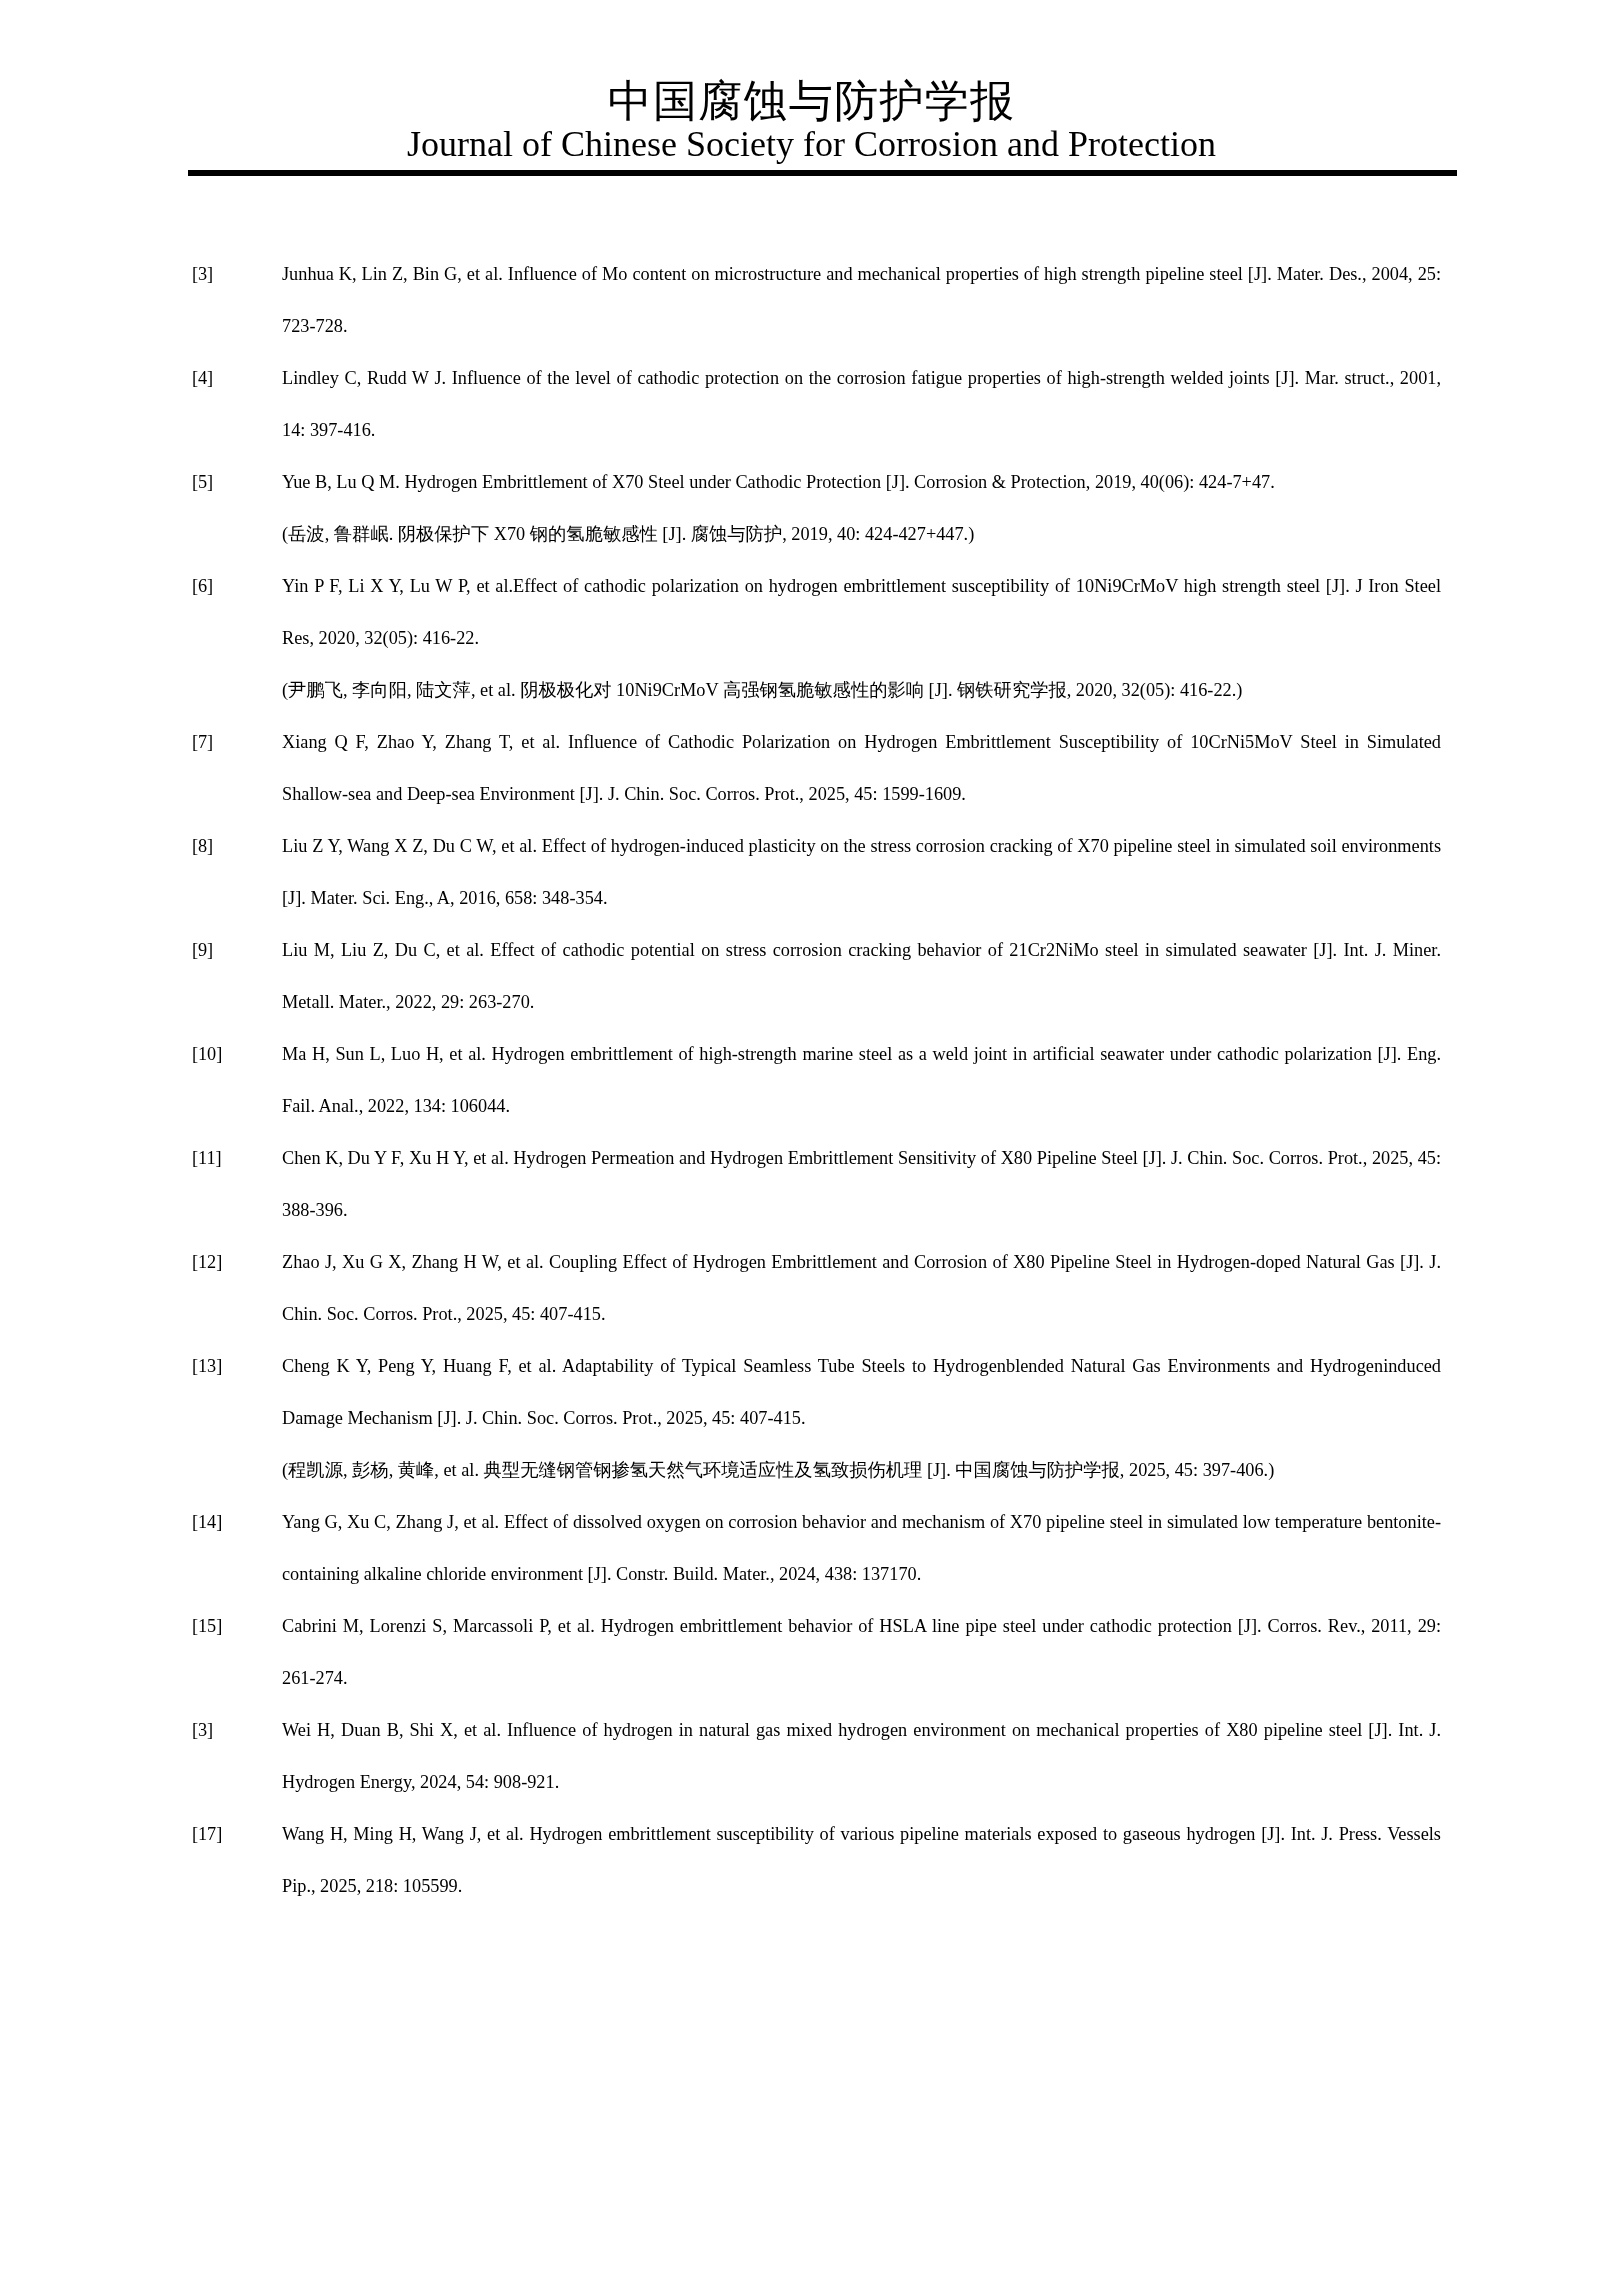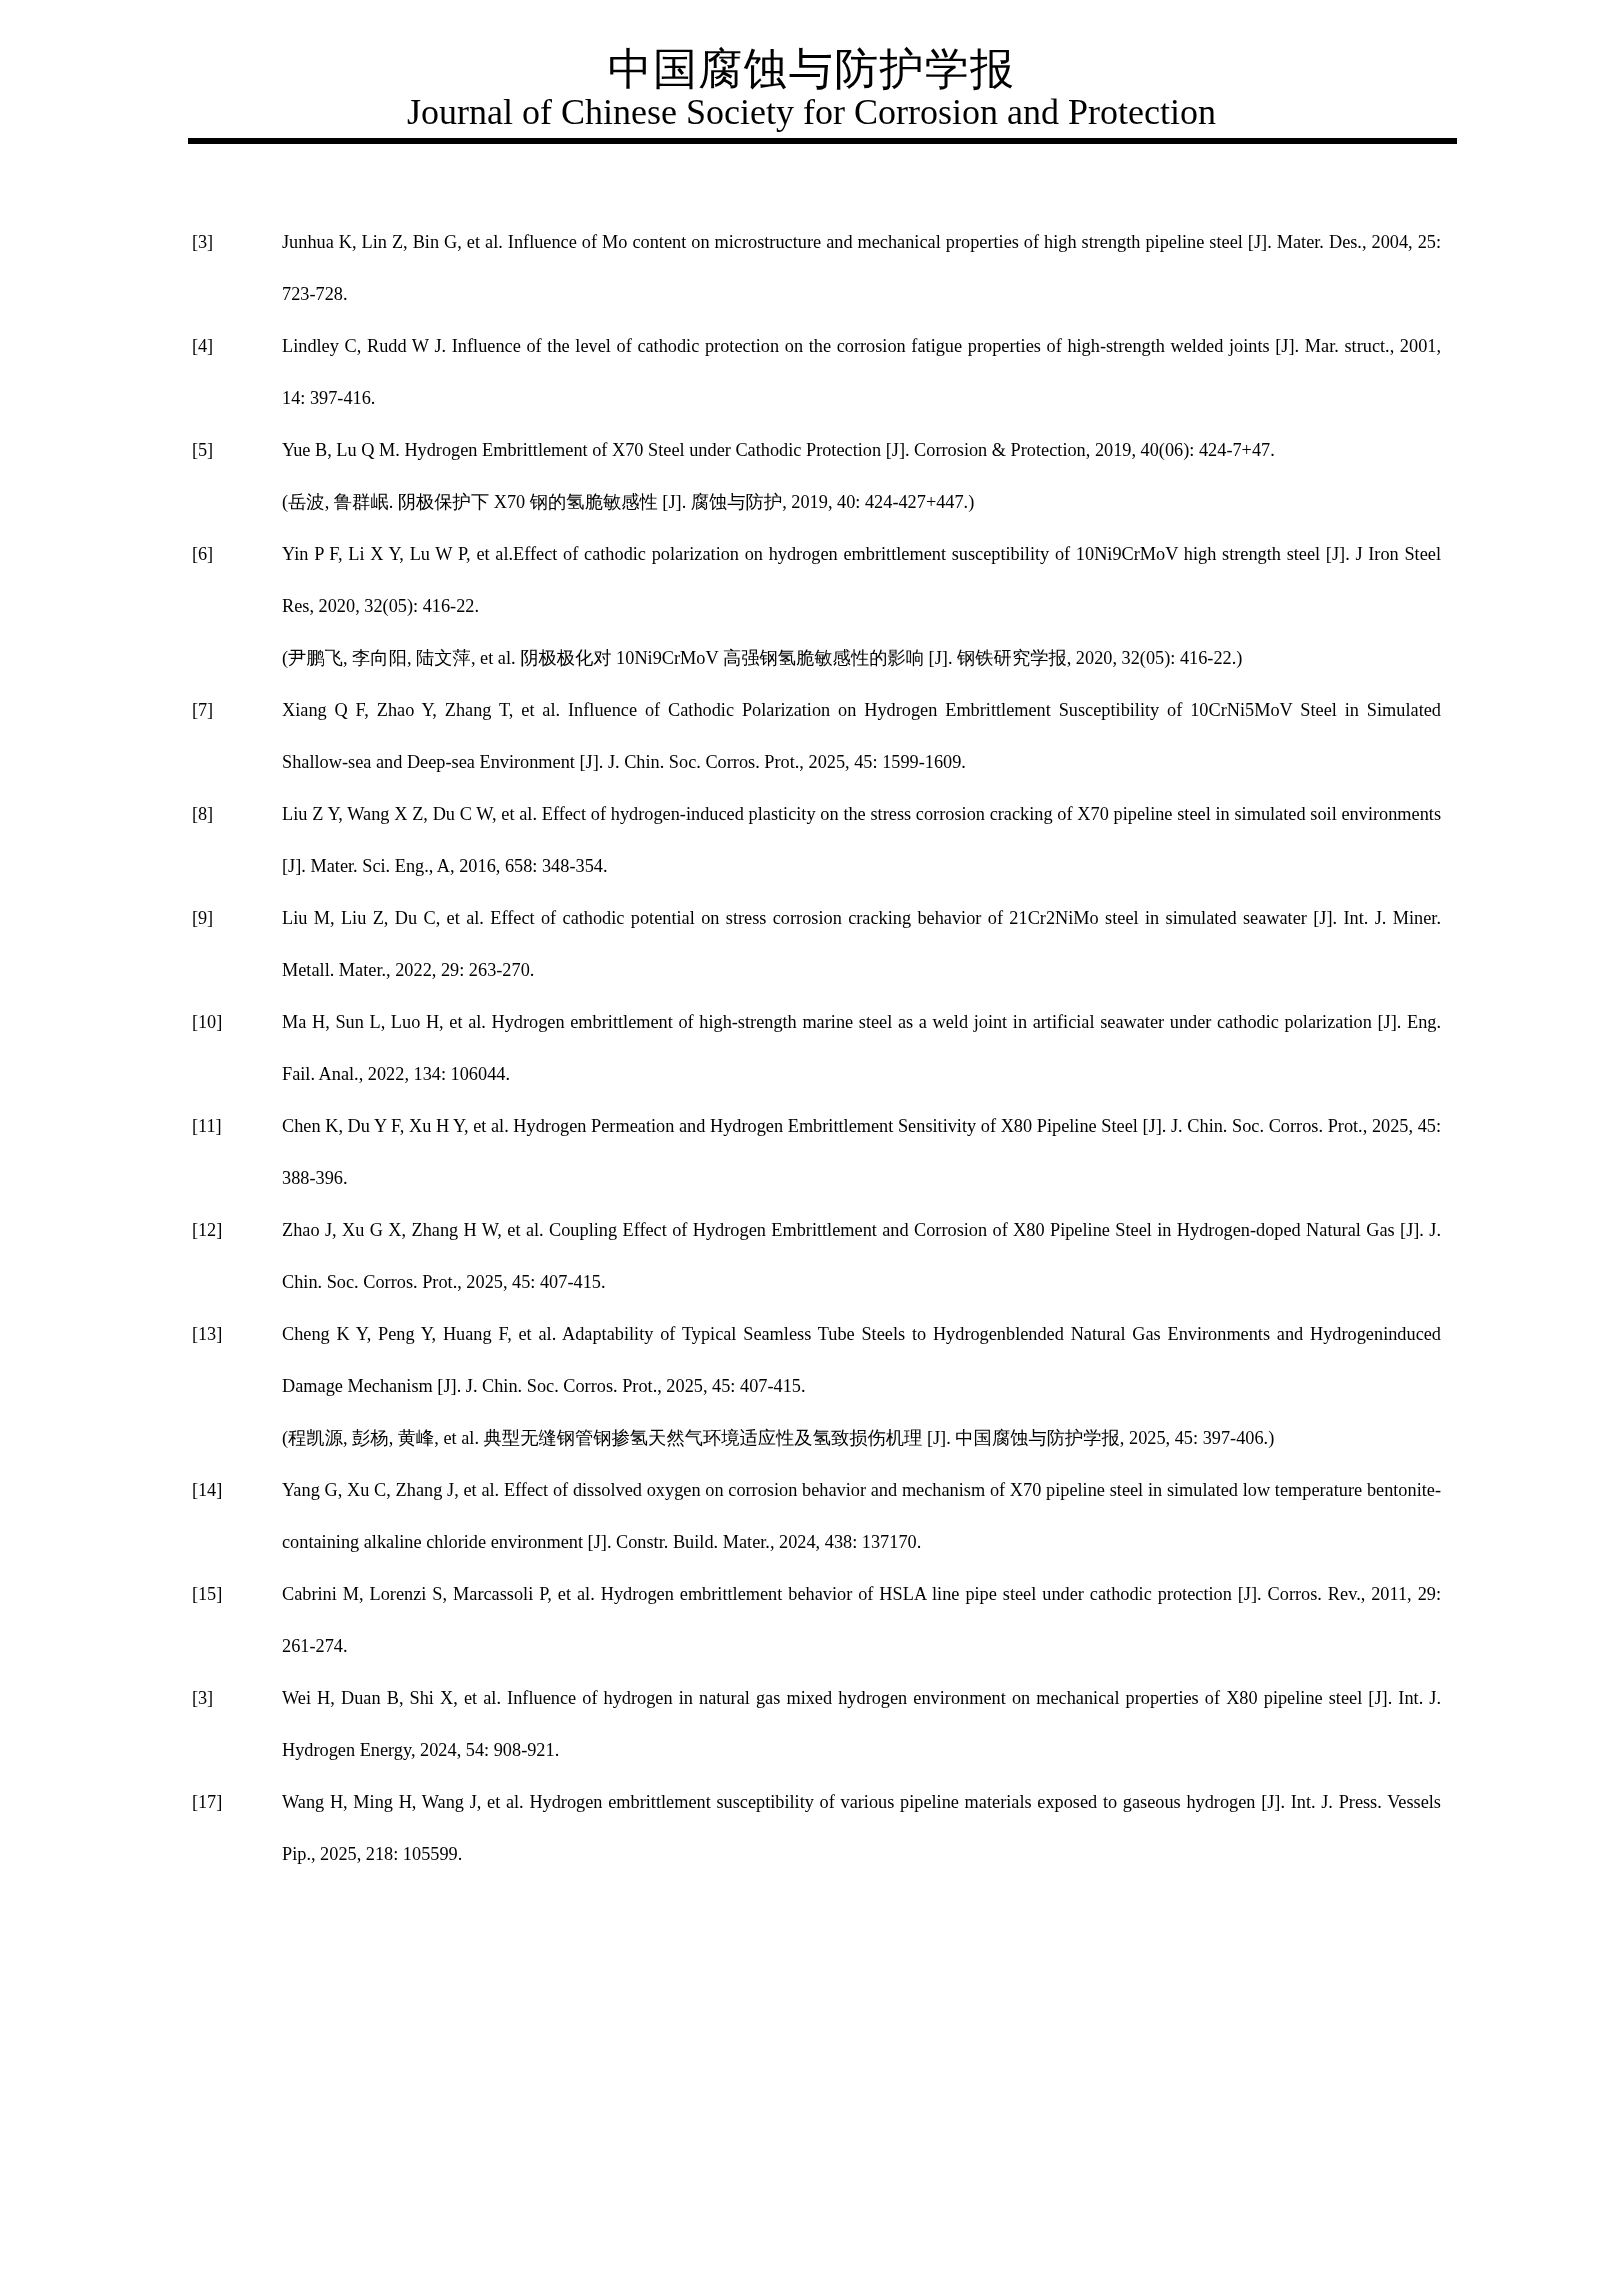--- a/index.html
+++ b/index.html
@@ -11,21 +11,21 @@
     position: relative;
     width: 1623px;
     height: 2295px;
     margin: 0 auto;
     background: #ffffff;
     color: #000000;
     font-family: "Liberation Serif", "DejaVu Serif", serif;
     overflow: hidden;
   }
   .header {
-    padding-top: 46px;
+    padding-top: 78px;
     text-align: center;
   }
   .title-zh {
     font-size: 44px;
     line-height: 47px;
     font-weight: 400;
     letter-spacing: 1.3px;
   }
   .title-en {
     margin-top: 3.9px;

